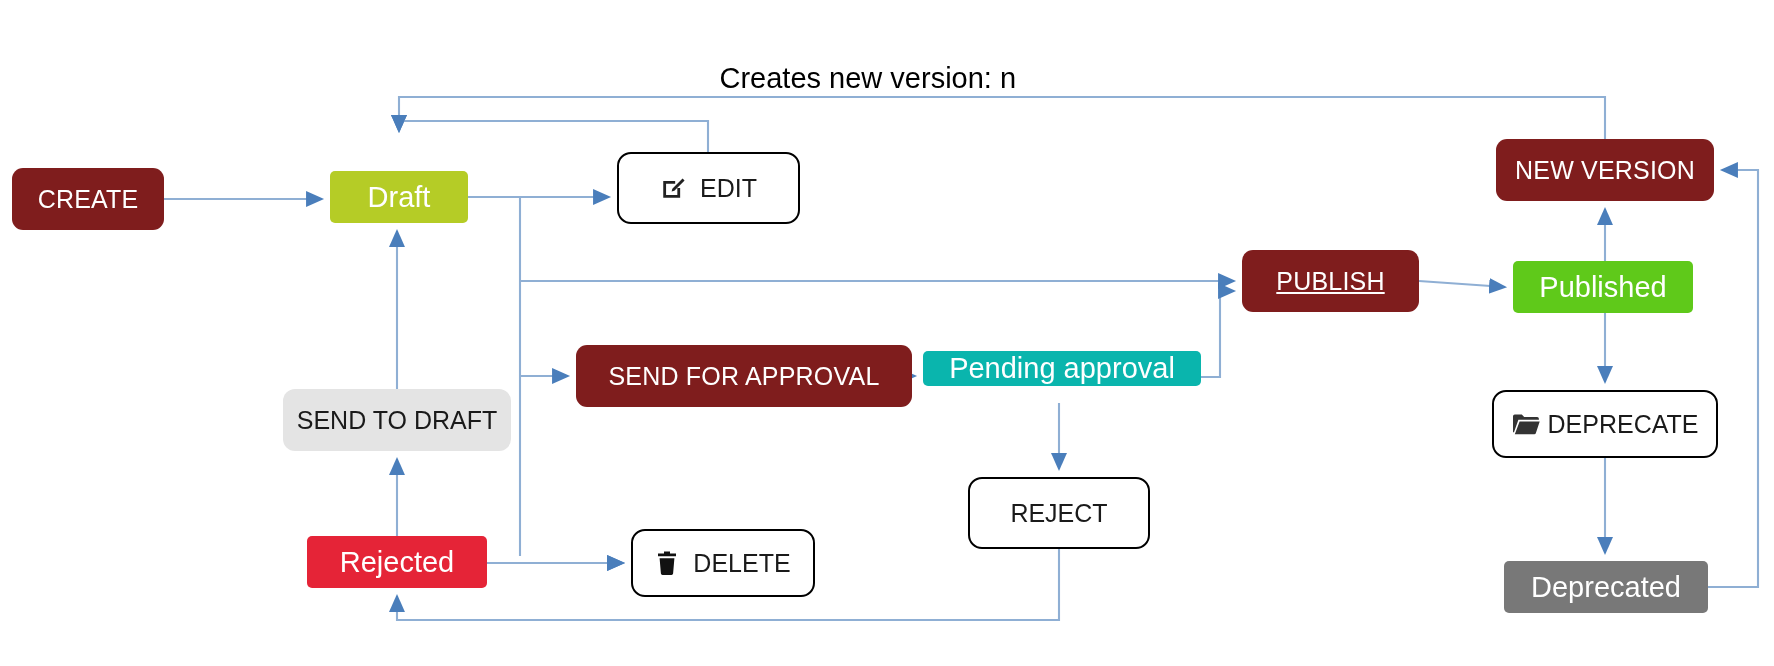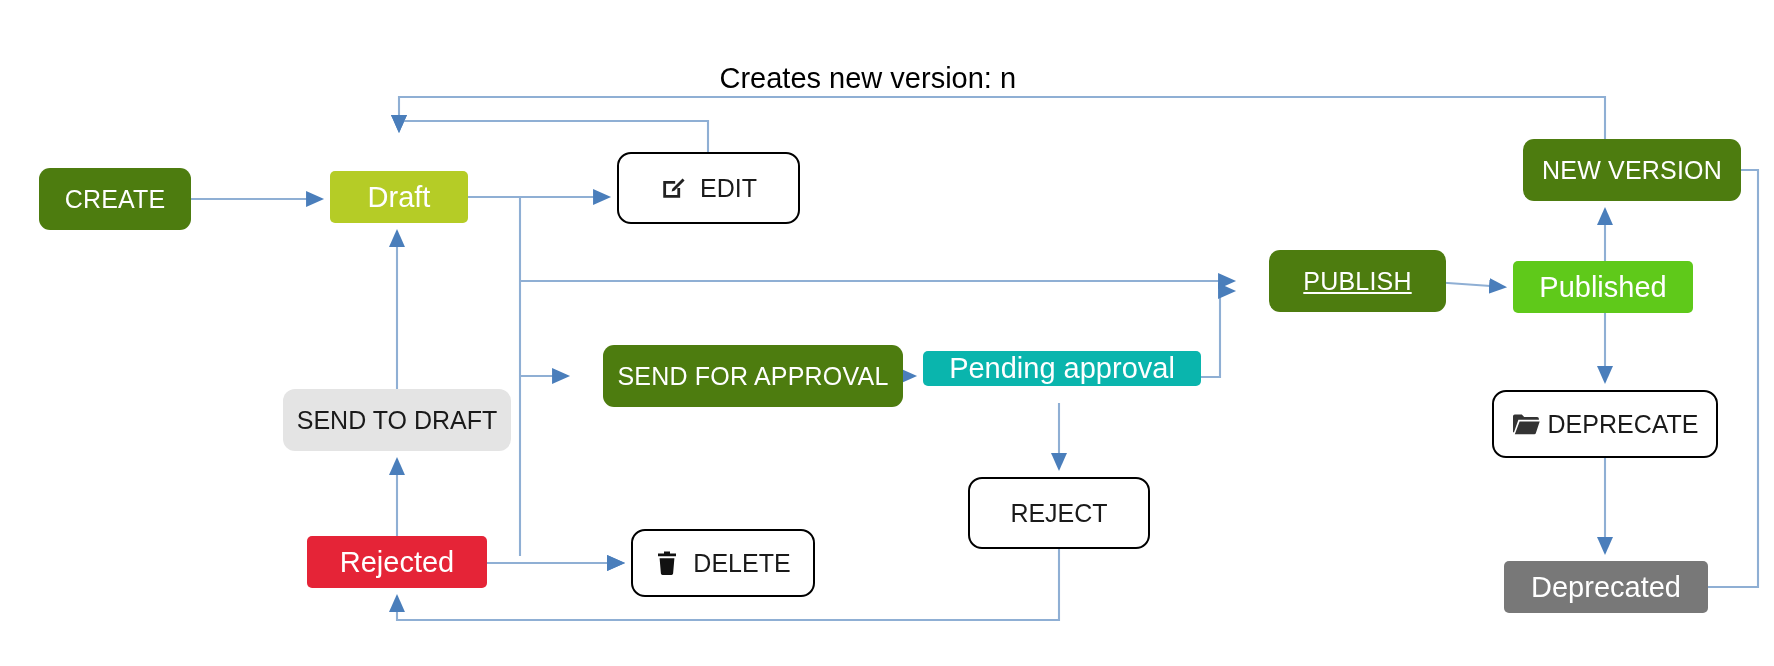--- a/index.html
+++ b/index.html
@@ -4,21 +4,21 @@
 <style>
   html,body{margin:0;padding:0;background:#ffffff;}
   body{font-family:"Liberation Sans", sans-serif;}
   #canvas{position:relative;width:1774px;height:666px;background:#ffffff;overflow:hidden;}
   svg.edges{position:absolute;left:0;top:0;width:1774px;height:666px;}
   .node{position:absolute;display:flex;align-items:center;justify-content:center;
         box-sizing:border-box;white-space:nowrap;}
   
   .state{border-radius:5px;color:#ffffff;font-size:29px;font-weight:400;}
   
-  .action-dark{background:#4d7c0f;color:#ffffff;border-radius:11px;font-size:25px;letter-spacing:.2px;margin-left:27px;}
+  .action-dark{background:#7f1d1d;color:#ffffff;border-radius:11px;font-size:25px;letter-spacing:.2px;}
   
   .action-outline{background:#ffffff;color:#1a1a1a;border:2.6px solid #000000;border-radius:14px;font-size:25px;}
   
   .action-gray{background:#E4E4E4;color:#1a1a1a;border-radius:12px;font-size:25px;}
   .ico{display:inline-flex;align-items:center;justify-content:center;margin-right:14px;}
   .ico svg{display:block;}
   #title{position:absolute;font-size:29px;color:#000000;white-space:nowrap;}
 </style>
 </head>
 <body>
@@ -96,21 +96,21 @@
   </div>
 
   <div class="node action-dark" style="left:1242px;top:250px;width:177px;height:62px;text-decoration:underline;">
       <span>PUBLISH</span>
     </div>
 
   <div class="node state" style="left:1513px;top:261px;width:180px;height:52px;background:#5FC91A;">
       <span>Published</span>
     </div>
 
-  <div class="node action-dark" style="left:576px;top:345px;width:300px;height:62px;">
+  <div class="node action-dark" style="left:576px;top:345px;width:336px;height:62px;">
       <span>SEND FOR APPROVAL</span>
     </div>
 
   <div class="node state" style="left:923px;top:351px;width:278px;height:35px;background:#0AB5AD;">
       <span>Pending approval</span>
     </div>
 
   <div class="node action-gray" style="left:283px;top:389px;width:228px;height:62px;">
       <span>SEND TO DRAFT</span>
     </div>

